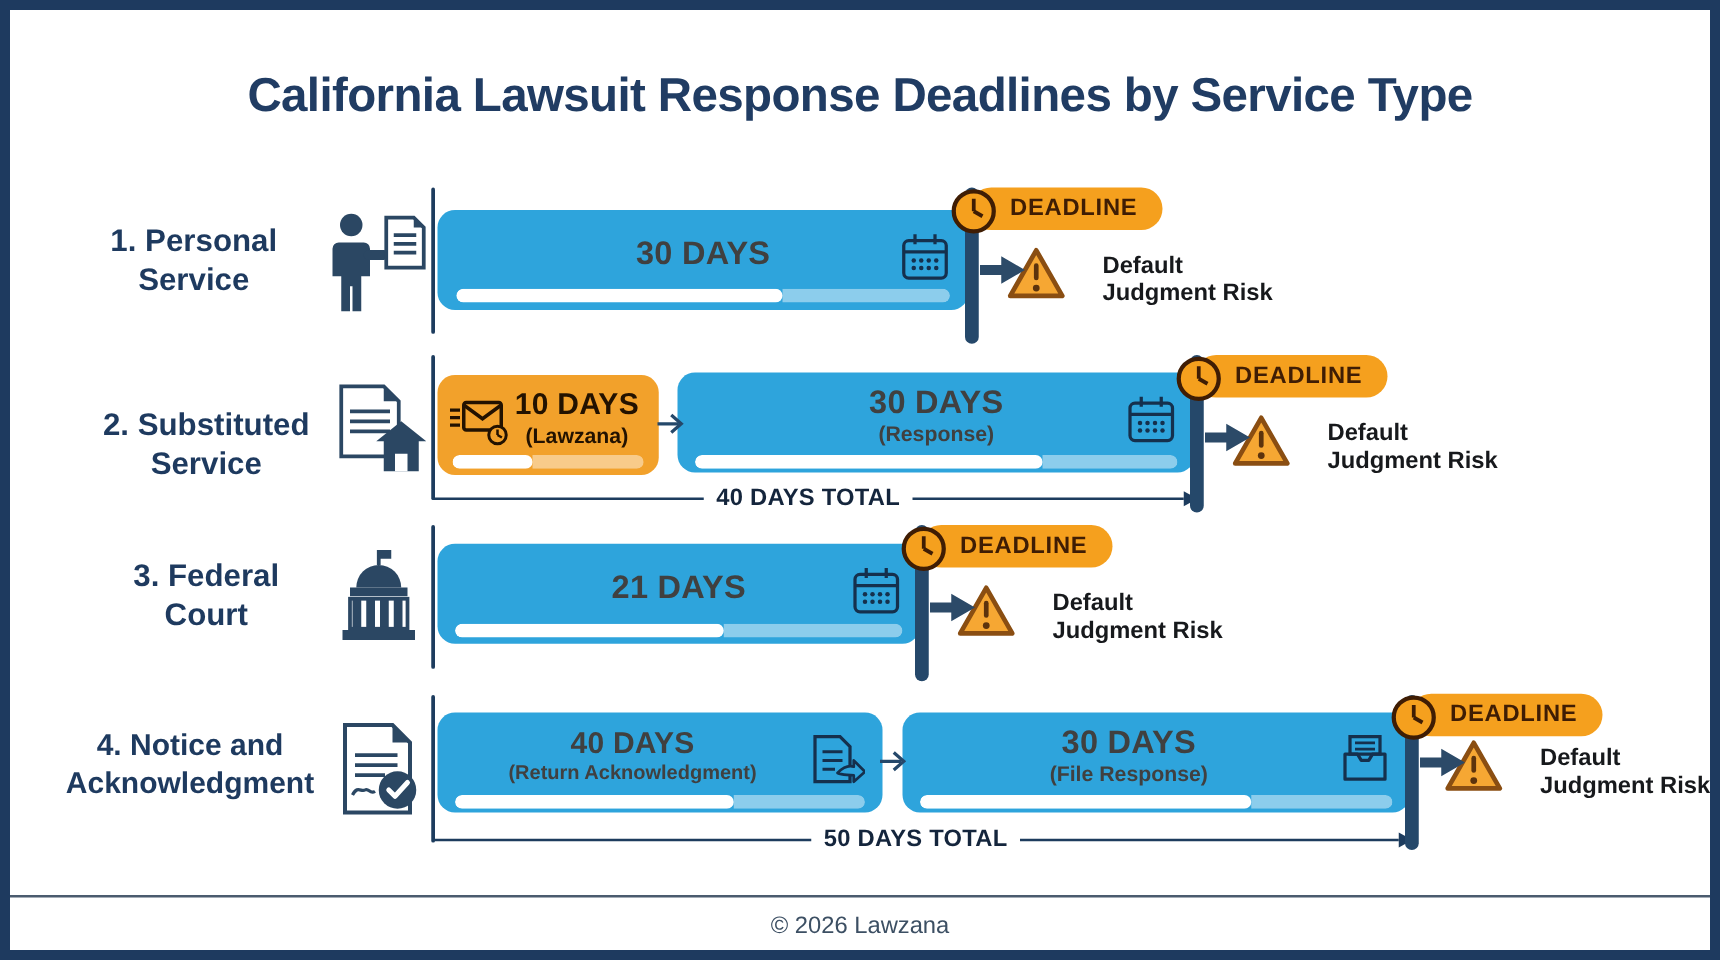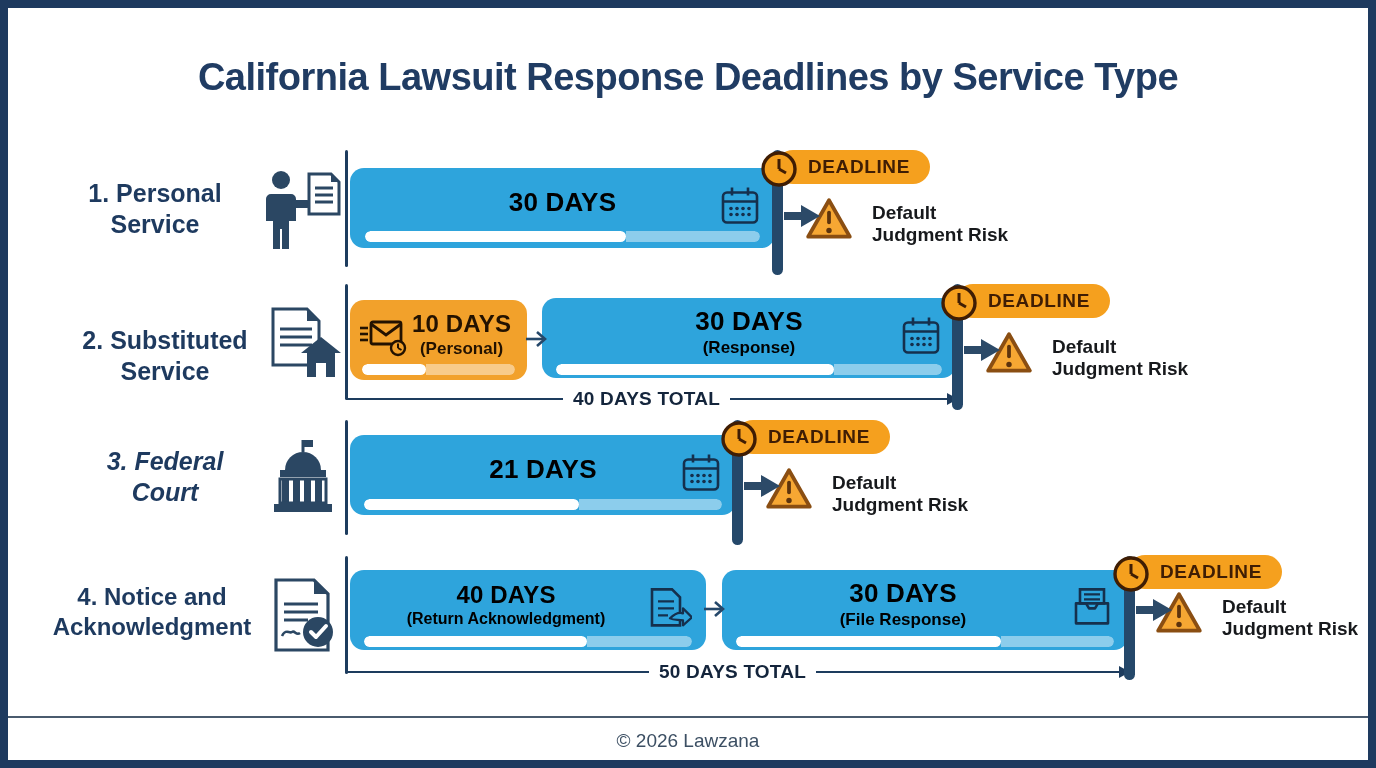--- a/index.html
+++ b/index.html
@@ -14,40 +14,40 @@
     font-size:25px;line-height:31px;}
   .row-label.small{font-size:24px;line-height:30px;}
 
   .axis-v{position:absolute;width:3px;background:#1d3c5e;border-radius:2px;}
 
   .bar{position:absolute;height:80px;border-radius:14px;display:flex;align-items:center;
     justify-content:center;}
   .bar.blue{background:#2ea4dc;}
   .bar.orange{background:#f2a12b;text-align:right;}
   .bar-text{display:flex;flex-direction:column;align-items:center;justify-content:center;
-    color:#000000;transform:translateY(-6px);}
+    color:#404040;transform:translateY(-6px);}
   .bar-duration{font-size:26px;font-weight:800;letter-spacing:.2px;}
   .bar-sub{font-size:17px;font-weight:600;margin-top:1px;}
   .bar-icon{position:absolute;right:14px;top:50%;transform:translateY(-56%);}
 
   .progress{position:absolute;height:11px;border-radius:6px;overflow:hidden;display:flex;}
   .progress .done{background:#ffffff;height:100%;border-radius:6px;}
   .progress .rest{background:rgba(255,255,255,.45);height:100%;flex:1;border-radius:0 6px 6px 0;}
 
   .marker{position:absolute;width:11px;background:#25486a;border-radius:6px;z-index:10;}
 
   .badge{position:absolute;z-index:20;height:38px;}
   .badge-clock{position:absolute;left:0;top:0;width:38px;height:38px;z-index:2;}
   .badge-pill{margin-left:16px;height:34px;background:#f5a01e;border-radius:18px;
     padding:0 20px 0 32px;display:flex;align-items:center;font-weight:800;font-size:19px;
     color:#3f1d04;letter-spacing:.6px;white-space:nowrap;}
 
   .chunky-arrow{position:absolute;z-index:11;}
 
-  .risk{position:absolute;display:flex;align-items:flex-start;gap:18px;z-index:5;}
+  .risk{position:absolute;display:flex;align-items:flex-start;gap:28px;z-index:5;}
   .risk-text{font-size:19px;font-weight:700;color:#17191c;line-height:22px;padding-top:6px;}
 
   .interbar{position:absolute;z-index:4;}
 
   .total{position:absolute;display:flex;align-items:center;gap:10px;height:22px;}
   .total .line{flex:1;height:2px;background:#1d3c5e;}
   .total .t-text{font-size:19px;font-weight:800;color:#14253c;white-space:nowrap;letter-spacing:.2px;}
   .total .head{width:0;height:0;border-top:6px solid transparent;border-bottom:6px solid transparent;
     border-left:11px solid #1d3c5e;margin-left:-10px;}
 
@@ -151,21 +151,21 @@
       <line x1="2" y1="18" x2="10" y2="18" stroke="#231200" stroke-width="2.6"></line>
       <line x1="2" y1="24" x2="10" y2="24" stroke="#231200" stroke-width="2.6"></line>
       <rect x="13" y="6" width="30" height="22" rx="2" fill="none" stroke="#231200" stroke-width="2.8"></rect>
       <path d="M13 8 l15 11 15-11" fill="none" stroke="#231200" stroke-width="2.8"></path>
       <circle cx="40" cy="32" r="7" fill="#f2a12b" stroke="#231200" stroke-width="2.4"></circle>
       <line x1="40" y1="32" x2="40" y2="27.5" stroke="#231200" stroke-width="2"></line>
       <line x1="40" y1="32" x2="43.5" y2="34" stroke="#231200" stroke-width="2"></line>
     </svg>
     <div class="bar-text" style="margin-left:46px;color:#231200;">
       <div class="bar-duration" style="font-size:24px;">10 DAYS</div>
-      <div class="bar-sub">(Personal)</div>
+      <div class="bar-sub">(Lawzana)</div>
     </div>
   </div>
   <div class="progress" style="left:362px;top:364px;width:153px;">
     <div class="done" style="width:42%;"></div>
       <div class="rest"></div>
   </div>
   <svg class="interbar" style="left:525px;top:328px;" width="24" height="22" viewBox="0 0 24 22">
     <line x1="1" y1="11" x2="18" y2="11" stroke="#25486a" stroke-width="2.6"></line>
     <polyline points="12,4 20,11 12,18" fill="none" stroke="#25486a" stroke-width="2.6"></polyline>
   </svg>
@@ -218,21 +218,21 @@
       <div>Judgment Risk</div>
     </div>
   </div>
   <div class="total" style="left:346px;top:388px;width:612px;">
     <div class="line"></div>
     <div class="t-text">40 DAYS TOTAL</div>
     <div class="line"></div>
       <div class="head"></div>
   </div>
 
-  <div class="row-label" style="left:75px;top:446px;width:180px;font-style:italic;">
+  <div class="row-label" style="left:75px;top:446px;width:180px;">
     <div>3. Federal</div>
     <div>Court</div>
   </div>
   <svg class="abs" style="left:268px;top:438px;" width="70" height="76" viewBox="0 0 70 76">
     <line x1="35" y1="2" x2="35" y2="14" stroke="#2b4763" stroke-width="3"></line>
     <rect x="35" y="2" width="10" height="7" fill="#2b4763"></rect>
     <path d="M17 32 a18 18 0 0 1 36 0 z" fill="#2b4763"></path>
     <rect x="12" y="32" width="46" height="7" fill="#2b4763"></rect>
     <g fill="#2b4763">
       <rect x="14" y="42" width="7" height="22"></rect>

